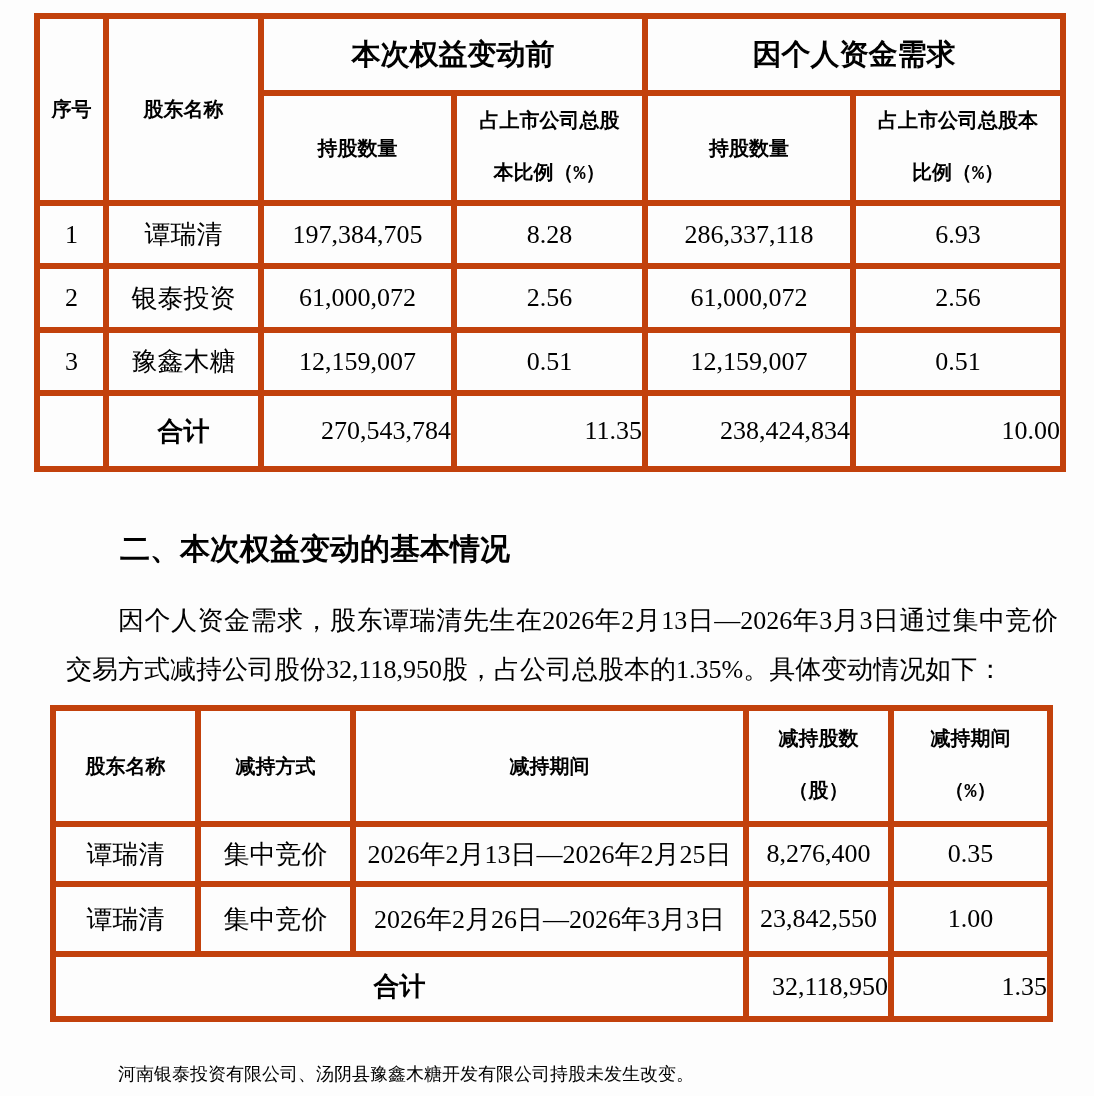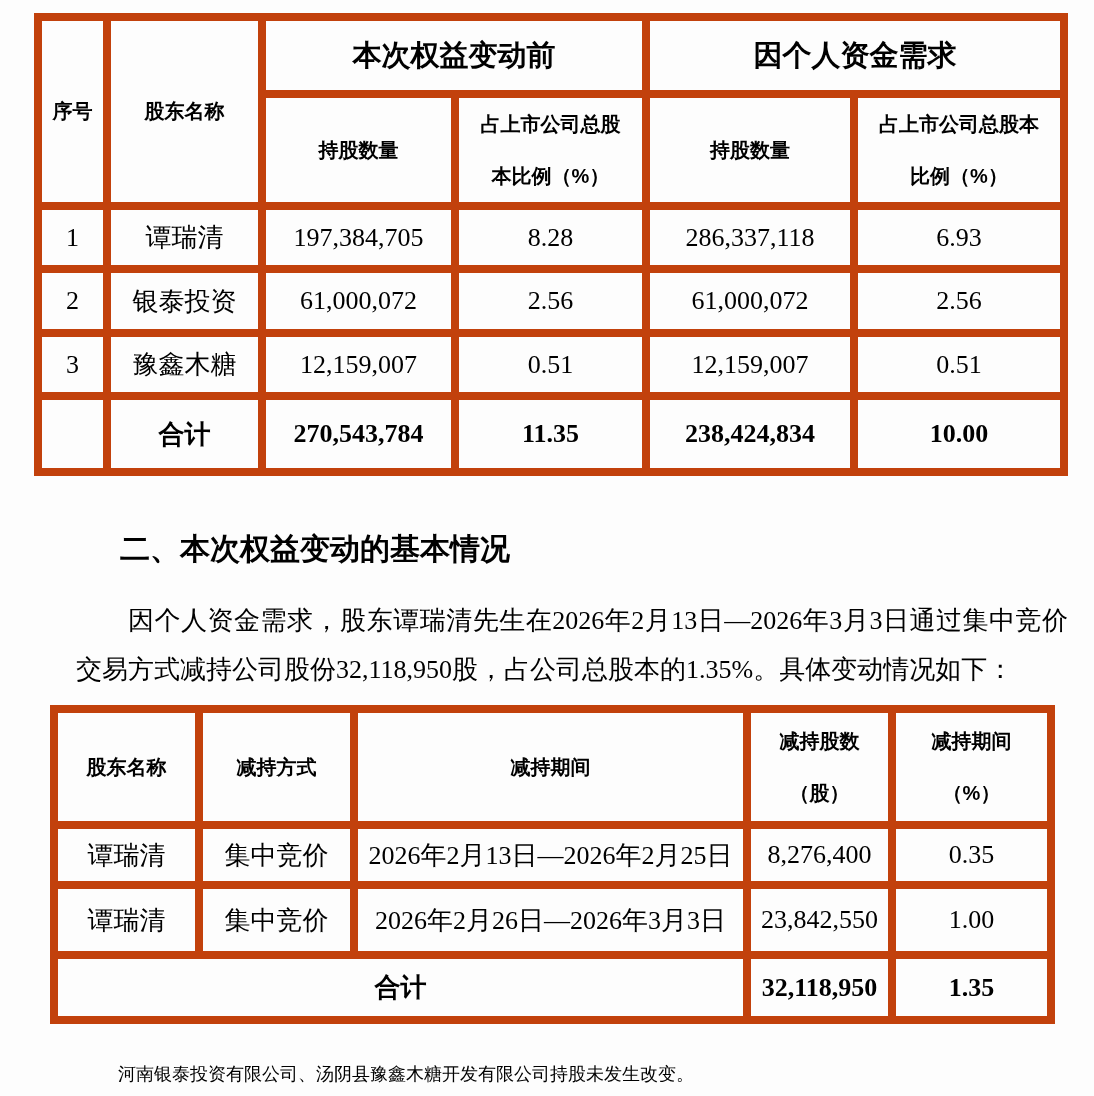--- a/index.html
+++ b/index.html
@@ -3,40 +3,40 @@
 <meta charset="utf-8">
 <style>
   html,body{margin:0;padding:0;}
   body{
     width:1094px;height:1096px;position:relative;
     background:#fdfdfd;color:#000;
     font-family:"Liberation Serif","DejaVu Serif",serif;
   }
   table{border-collapse:collapse;table-layout:fixed;position:absolute;}
   th,td{
-    border:8px solid #c2410c;
+    border:6px solid #c2410c;
     text-align:center;vertical-align:middle;
     padding:0;overflow:hidden;
     font-weight:normal;
   }
   .hdr{
     font-family:"Liberation Sans","DejaVu Sans",sans-serif;
     font-weight:bold;font-size:20px;
   }
   .grp{font-size:29px;}
   .num{font-size:26px;}
-  .b{font-weight:bold;}
-  .two span{display:block;line-height:52px;}
+  .b{font-weight:normal;text-align:right;}
+  .two span{display:block;line-height:52px;font-family:Liberation Mono, monospace;}
   .heading{
     position:absolute;left:120px;top:529px;
     font-family:Liberation Sans, sans-serif;
     font-weight:bold;font-size:30px;white-space:nowrap;
   }
   .para{
-    position:absolute;left:76px;top:596px;width:992px;
+    position:absolute;left:66px;top:596px;width:992px;
     font-size:26px;line-height:49px;text-indent:52px;text-align:justify;
   }
   .note{
     position:absolute;left:66px;top:1056px;width:992px;
     font-size:18px;line-height:36px;text-indent:52px;
   }
 </style>
 </head>
 <body>
 

